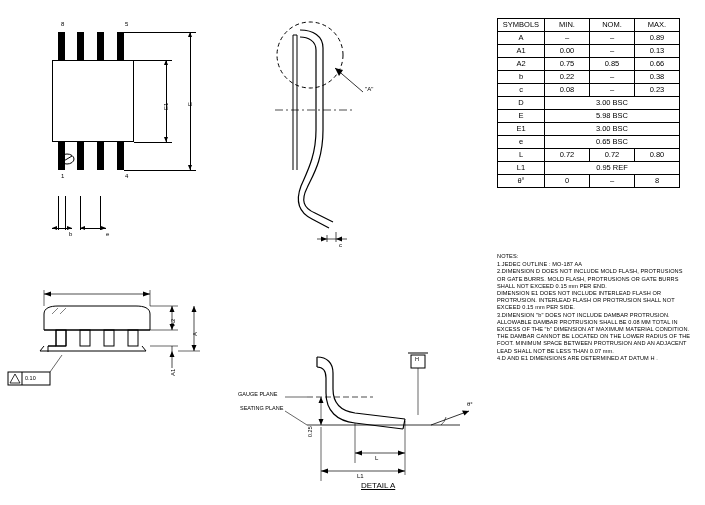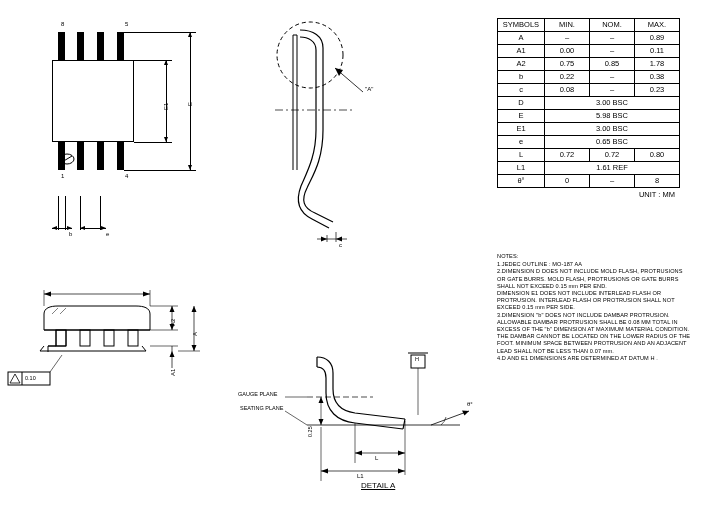--- a/index.html
+++ b/index.html
@@ -184,27 +184,27 @@
         <tr>
             <td>A</td>
             <td>–</td>
             <td>–</td>
             <td>0.89</td>
           </tr>
         <tr>
             <td>A1</td>
             <td>0.00</td>
             <td>–</td>
-            <td>0.11</td>
+            <td>0.13</td>
           </tr>
         <tr>
             <td>A2</td>
             <td>0.75</td>
             <td>0.85</td>
-            <td>1.78</td>
+            <td>0.66</td>
           </tr>
         <tr>
             <td>b</td>
             <td>0.22</td>
             <td>–</td>
             <td>0.38</td>
           </tr>
         <tr>
             <td>c</td>
             <td>0.08</td>
@@ -228,31 +228,30 @@
             <td colspan="3">0.65 BSC</td>
           </tr>
         <tr>
             <td>L</td>
             <td>0.72</td>
             <td>0.72</td>
             <td>0.80</td>
           </tr>
         <tr>
             <td>L1</td>
-            <td colspan="3">1.61 REF</td>
+            <td colspan="3">0.95 REF</td>
           </tr>
         <tr>
             <td>θ°</td>
             <td>0</td>
             <td>–</td>
             <td>8</td>
           </tr>
       </tbody>
     </table>
-    <div class="unit-line">UNIT : MM</div>
   </div>
 
   <div class="abs notes" style="left:497px; top:253px;">
     <div class="nt-title">NOTES:</div>
     <div>1.JEDEC OUTLINE : MO-187 AA</div>
     <div>2.DIMENSION D DOES NOT INCLUDE MOLD FLASH, PROTRUSIONS OR GATE BURRS. MOLD FLASH, PROTRUSIONS OR GATE BURRS SHALL NOT EXCEED 0.15 mm PER END.</div>
     <div>DIMENSION E1 DOES NOT INCLUDE INTERLEAD FLASH OR PROTRUSION. INTERLEAD FLASH OR PROTRUSION SHALL NOT EXCEED 0.15 mm PER SIDE.</div>
     <div>3.DIMENSION "b" DOES NOT INCLUDE DAMBAR PROTRUSION. ALLOWABLE DAMBAR PROTRUSION SHALL BE 0.08 MM TOTAL IN EXCESS OF THE "b" DIMENSION AT MAXIMUM MATERIAL CONDITION. THE DAMBAR CANNOT BE LOCATED ON THE LOWER RADIUS OF THE FOOT. MINIMUM SPACE BETWEEN PROTRUSION AND AN ADJACENT LEAD SHALL NOT BE LESS THAN 0.07 mm.</div>
     <div>4.D AND E1 DIMENSIONS ARE DETERMINED AT DATUM H .</div>
   </div>

